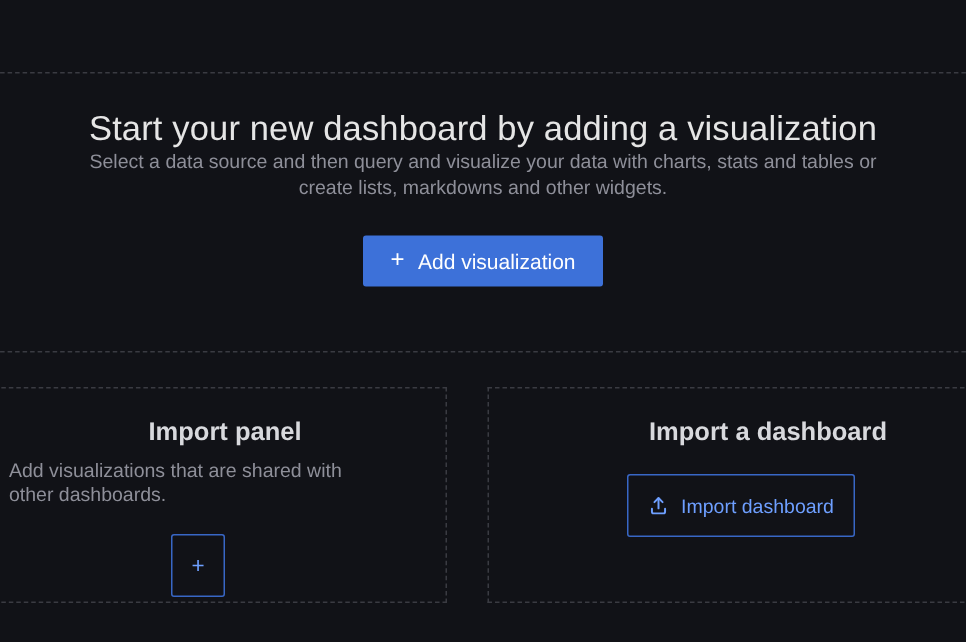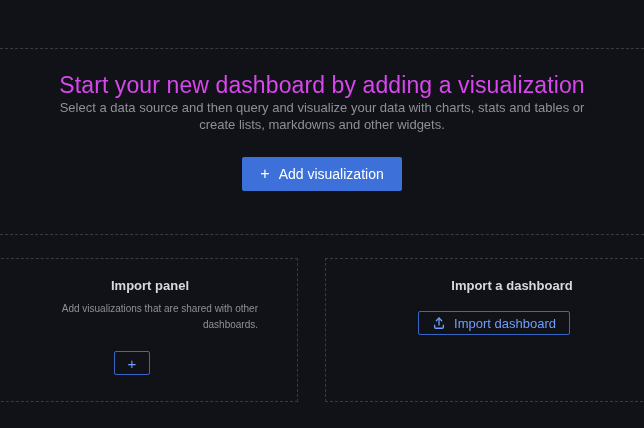--- a/index.html
+++ b/index.html
@@ -19,21 +19,21 @@
     top: 48px; height: 187px;
     border: 1px dashed rgba(204,204,220,0.22);
     background: #111217;
     display: flex; flex-direction: column; align-items: center;
     padding-top: 23px;
   }
   .cta-title {
     font-size: 23px;
     font-weight: 500;
     letter-spacing: 0.1px;
-    color: #d946ef;
+    color: #e5e5e5;
     text-align: center;
   }
   .cta-subtitle {
     max-width: 545px;
     font-size: 13px;
     line-height: 17px;
     color: #8e8f99;
     text-align: center;
   }
   .btn-primary {
@@ -55,41 +55,41 @@
     position: absolute;
     top: 258px; height: 144px;
     border: 1px dashed rgba(204,204,220,0.22);
     background: #111217;
     display: flex; flex-direction: column; align-items: center;
     padding-top: 19px;
   }
   .card-left  { left: -34px; width: 332px; }
   .card-right { left: 325px; width: 338px; }
   .card-title {
-    font-size: 13px;
+    font-size: 17px;
     font-weight: 600;
     color: #d8d9dd;
     text-align: left;
     margin-left: 36px;
   }
   .card-subtitle {
     margin-top: 8px;
-    font-size: 10px;
+    font-size: 13px;
     line-height: 16px;
     color: #8e8f99;
-    text-align: right;
+    text-align: left;
   }
   .card-left .card-subtitle { max-width: 252px; }
   .card-subtitle .link {
     color: #ccccdc;
     font-weight: 600;
   }
   .btn-outline {
     margin-top: 18px;
-    height: 24px;
+    height: 42px;
     padding: 0 13px;
     display: inline-flex; align-items: center; gap: 8px;
     background: transparent;
     border: 1px solid rgba(61,113,217,0.9);
     border-radius: 2px;
     color: #6e9fff;
     font-family: inherit;
     font-size: 13px; font-weight: 500;
     cursor: pointer;
   }

